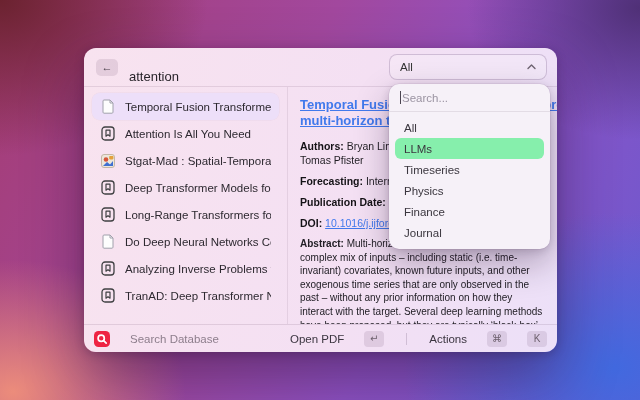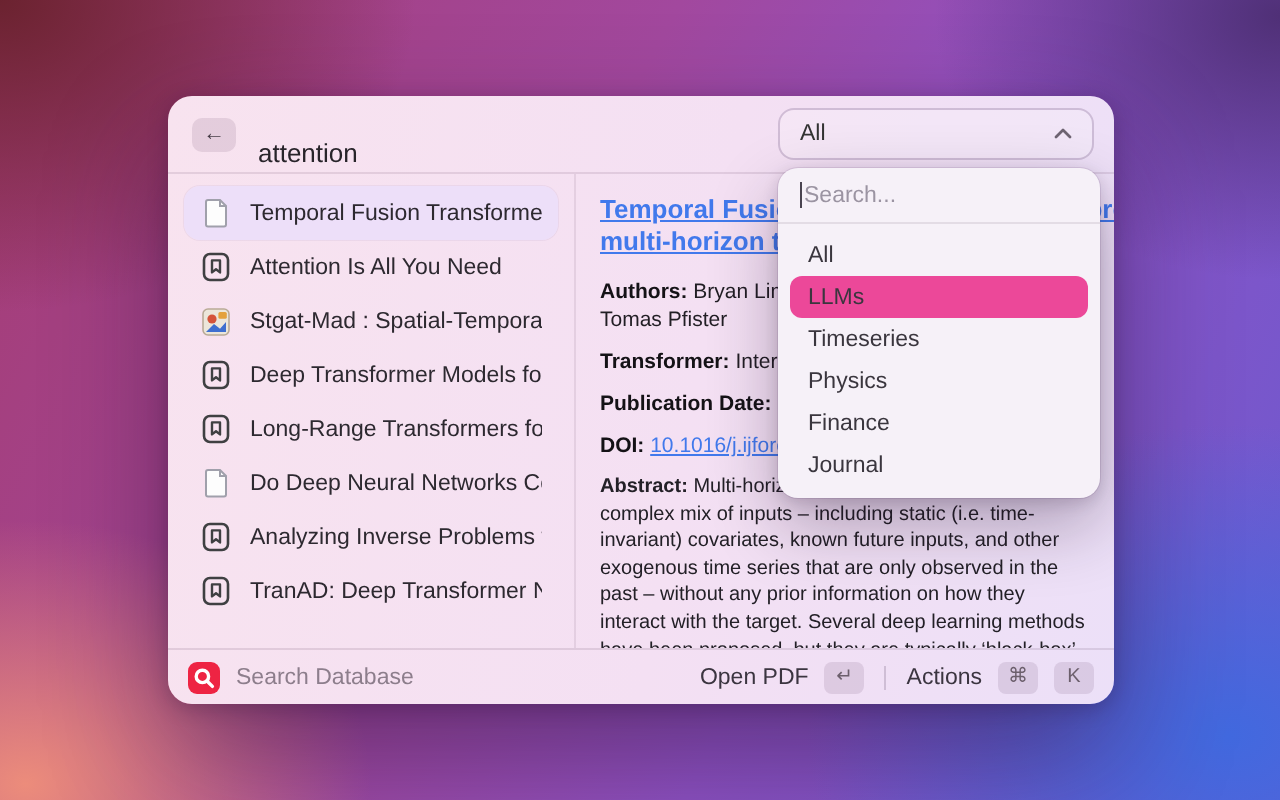--- a/index.html
+++ b/index.html
@@ -56,24 +56,24 @@
        box-shadow:0 14px 34px rgba(30,10,40,.30),0 2px 8px rgba(30,10,40,.15),0 0 0 .5px rgba(120,90,140,.15);}
   .dd-search{height:27px;display:flex;align-items:center;padding:0 11px;
        border-bottom:1px solid rgba(60,40,70,.10);position:relative;}
   .dd-search input{border:none;outline:none;background:transparent;width:100%;
        font-family:inherit;font-size:11.5px;color:#333;}
   .dd-search input::placeholder{color:#9b94a2;}
   .dd-caret{position:absolute;left:11px;top:7px;width:1px;height:13px;background:#4a4450;}
   .dd-opts{padding:5px 6px 6px 6px;}
   .dd-opt{height:21px;display:flex;align-items:center;padding:0 9px;border-radius:6px;
        font-size:11.5px;color:#3a363e;}
-  .dd-opt.hl{background:#ec4899;}
+  .dd-opt.hl{background:#86efac;}
   
   .ftr{height:27px;flex:0 0 27px;border-top:1px solid rgba(80,50,80,.13);
-       display:flex;align-items:center;padding:0 10px;gap:8px;font-size:11.5px;}
+       display:flex;align-items:center;padding:0 10px;gap:20px;font-size:11.5px;}
   .ftr .src{color:#8d7e8c;margin-right:auto;}
   .act-lbl{color:#3b3540;text-align:right;}
   .key{background:rgba(120,90,125,.16);border-radius:4px;min-width:12px;height:16px;
        display:inline-flex;align-items:center;justify-content:center;padding:0 4px;
        font-size:10px;color:#6c5f6c;}
   .vdiv{width:1px;height:12px;background:rgba(60,40,70,.18);margin:0 2px;}
 </style>
 </head>
 <body>
 
@@ -185,21 +185,21 @@
     <div class="right">
       <div class="ptitle">
         <span>Temporal Fusion Transformers for interpretable</span>
         <span>multi-horizon time series forecasting</span>
       </div>
       <div class="meta">
         <b>Authors:</b>
         <span>Bryan Lim, Sercan Ö. Arık, Nicolas Loeff, Tomas Pfister</span>
       </div>
       <div class="meta">
-        <b>Transformer:</b>
+        <b>Forecasting:</b>
         <span>International Journal of Forecasting</span>
       </div>
       <div class="meta">
         <b>Publication Date:</b>
         <span>November 2021</span>
       </div>
       <div class="meta">
         <b>DOI:</b>
         <span class="blue-link">10.1016/j.ijforecast.2021.03.012</span>
       </div>

